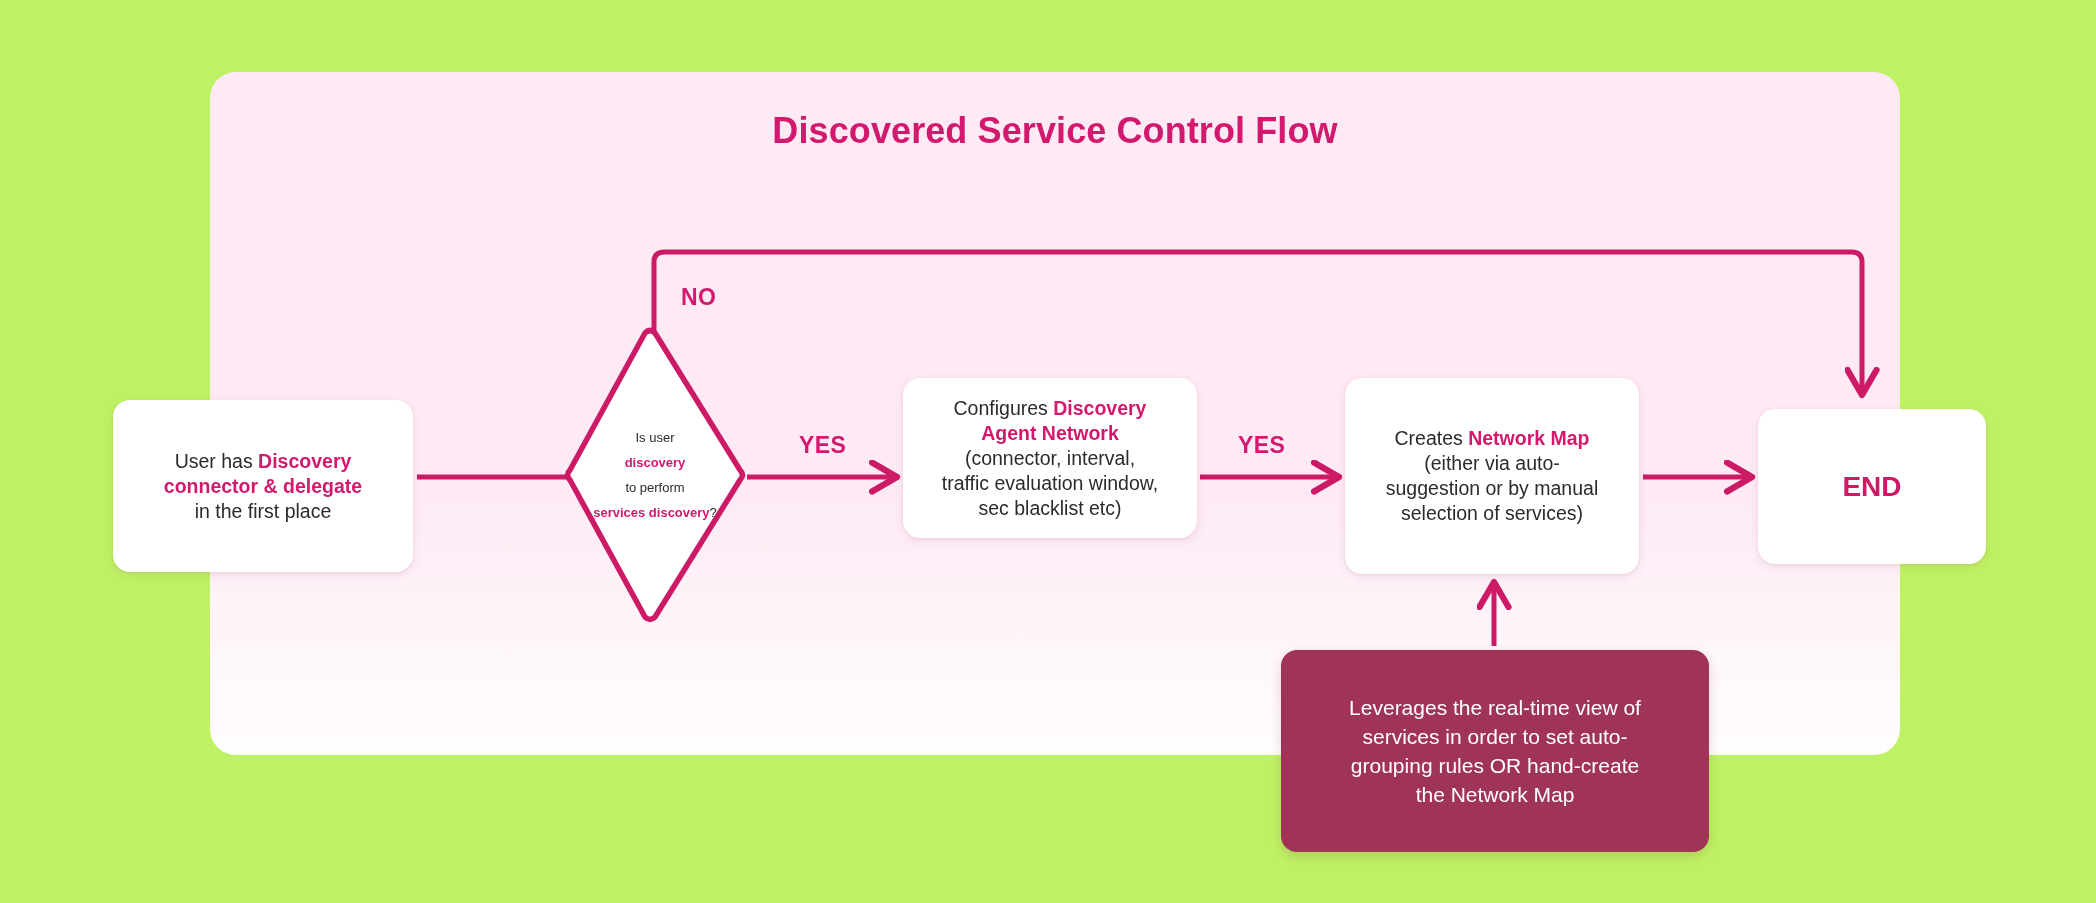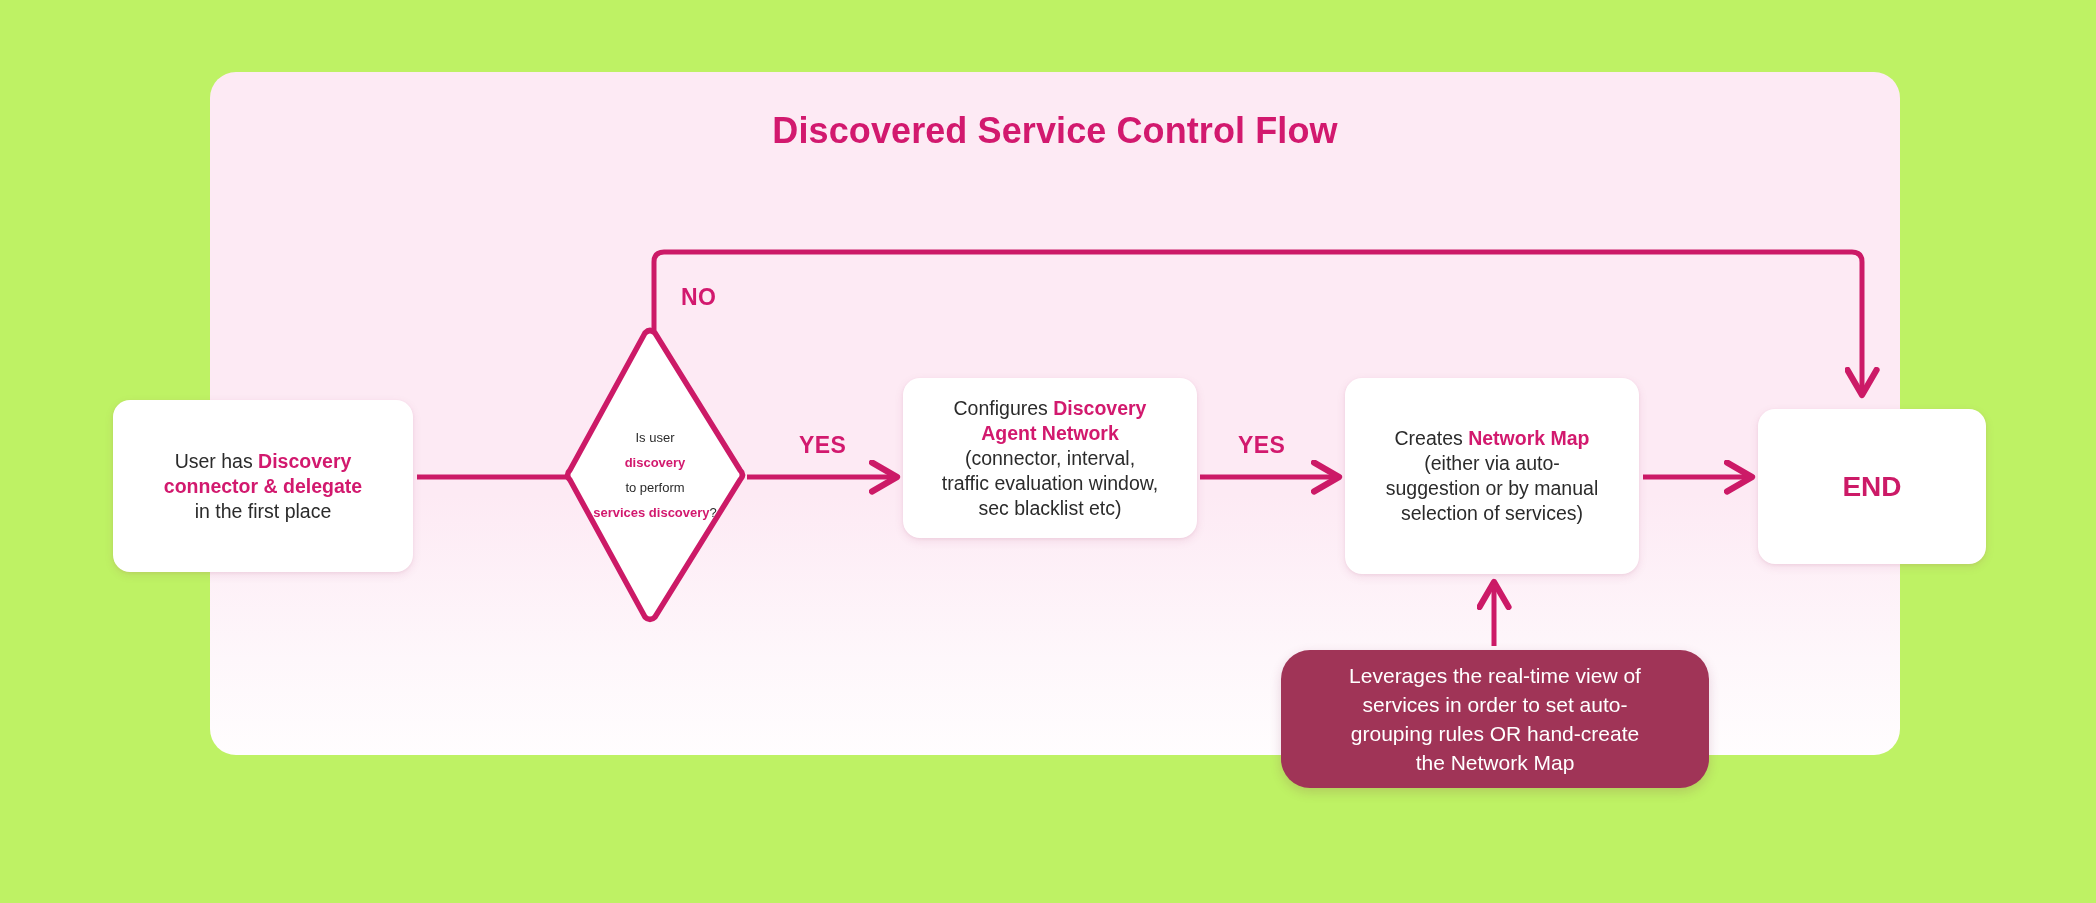--- a/index.html
+++ b/index.html
@@ -89,22 +89,22 @@
     color: #cc1a67;
     line-height: 30px;
   }
 
   
   .note {
     position: absolute;
     left: 1281px;
     top: 650px;
     width: 428px;
-    height: 138px;
-    border-radius: 29px;
+    height: 202px;
+    border-radius: 16px;
     background: #a03457;
     box-shadow: 0 4px 12px rgba(120, 30, 70, 0.18);
     display: flex;
     align-items: center;
     justify-content: center;
     box-sizing: border-box;
     padding: 0 18px;
   }
   .note .txt {
     text-align: center;

